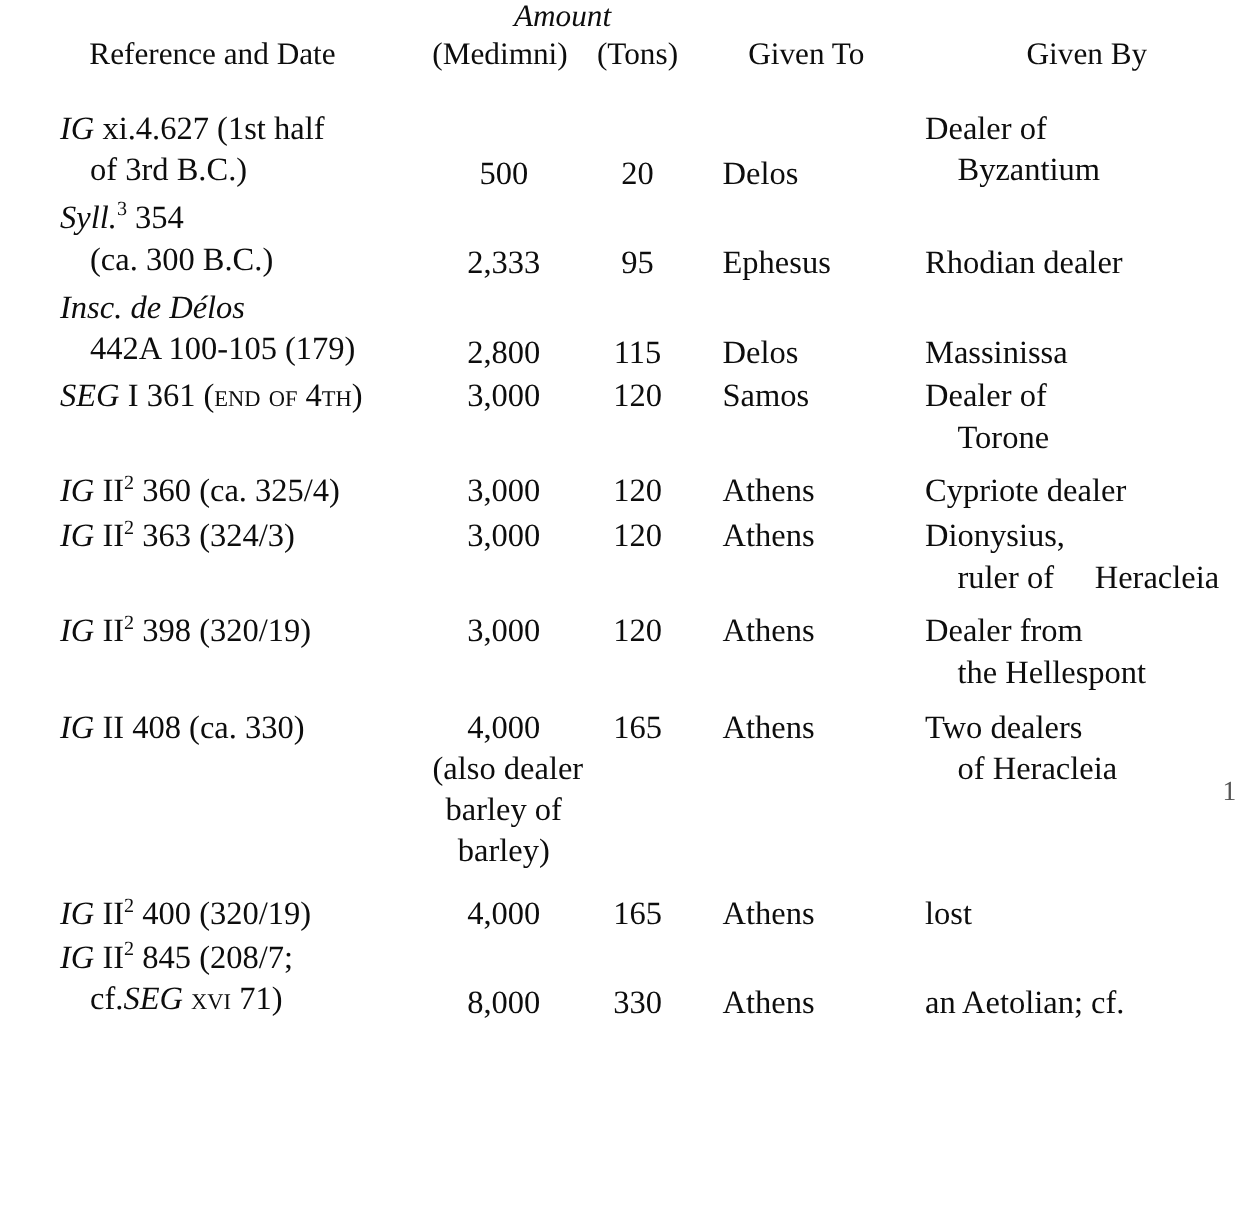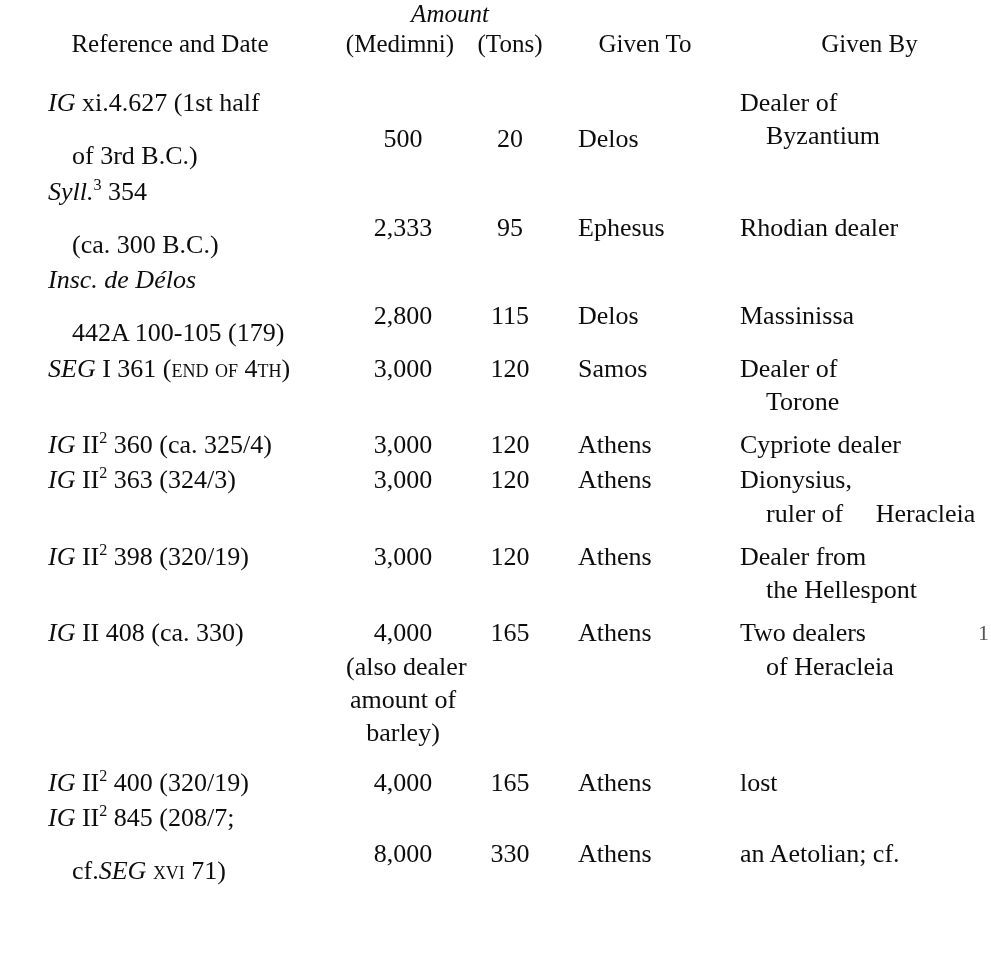--- a/index.html
+++ b/index.html
@@ -57,21 +57,21 @@
     font-size: 26px;
     padding: 0 0 2px 0;
     line-height: 1.28;
   }
   .ref {
     padding-left: 48px;
     white-space: nowrap;
   }
   .ref .it { font-style: italic; }
   .ref .sc { font-variant: small-caps; }
-  .ref .ind { display: inline-block; padding-left: 24px; margin-top: 20px; }
+  .ref .ind { display: inline-block; padding-left: 24px; }
   .num {
     text-align: center;
     white-space: nowrap;
   }
   .num.med { padding-left: 6px; }
   .to {
     text-align: left;
     padding-left: 18px;
     white-space: nowrap;
   }
@@ -296,21 +296,21 @@
 
       <tr>
         <td class="ref">
           <div><span class="it">IG</span>
           <span class="sc">II</span>
           <span>408 (ca. 330)</span></div>
         </td>
         <td class="num med multi">
           <div>4,000</div>
           <div>(also dealer</div>
-          <div>amount  of</div>
+          <div>barley  of</div>
           <div>barley)</div>
         </td>
         <td class="num">
           <div>165</div>
         </td>
         <td class="to">
           <div>Athens</div>
         </td>
         <td class="by multi">
           <div>Two dealers</div>

